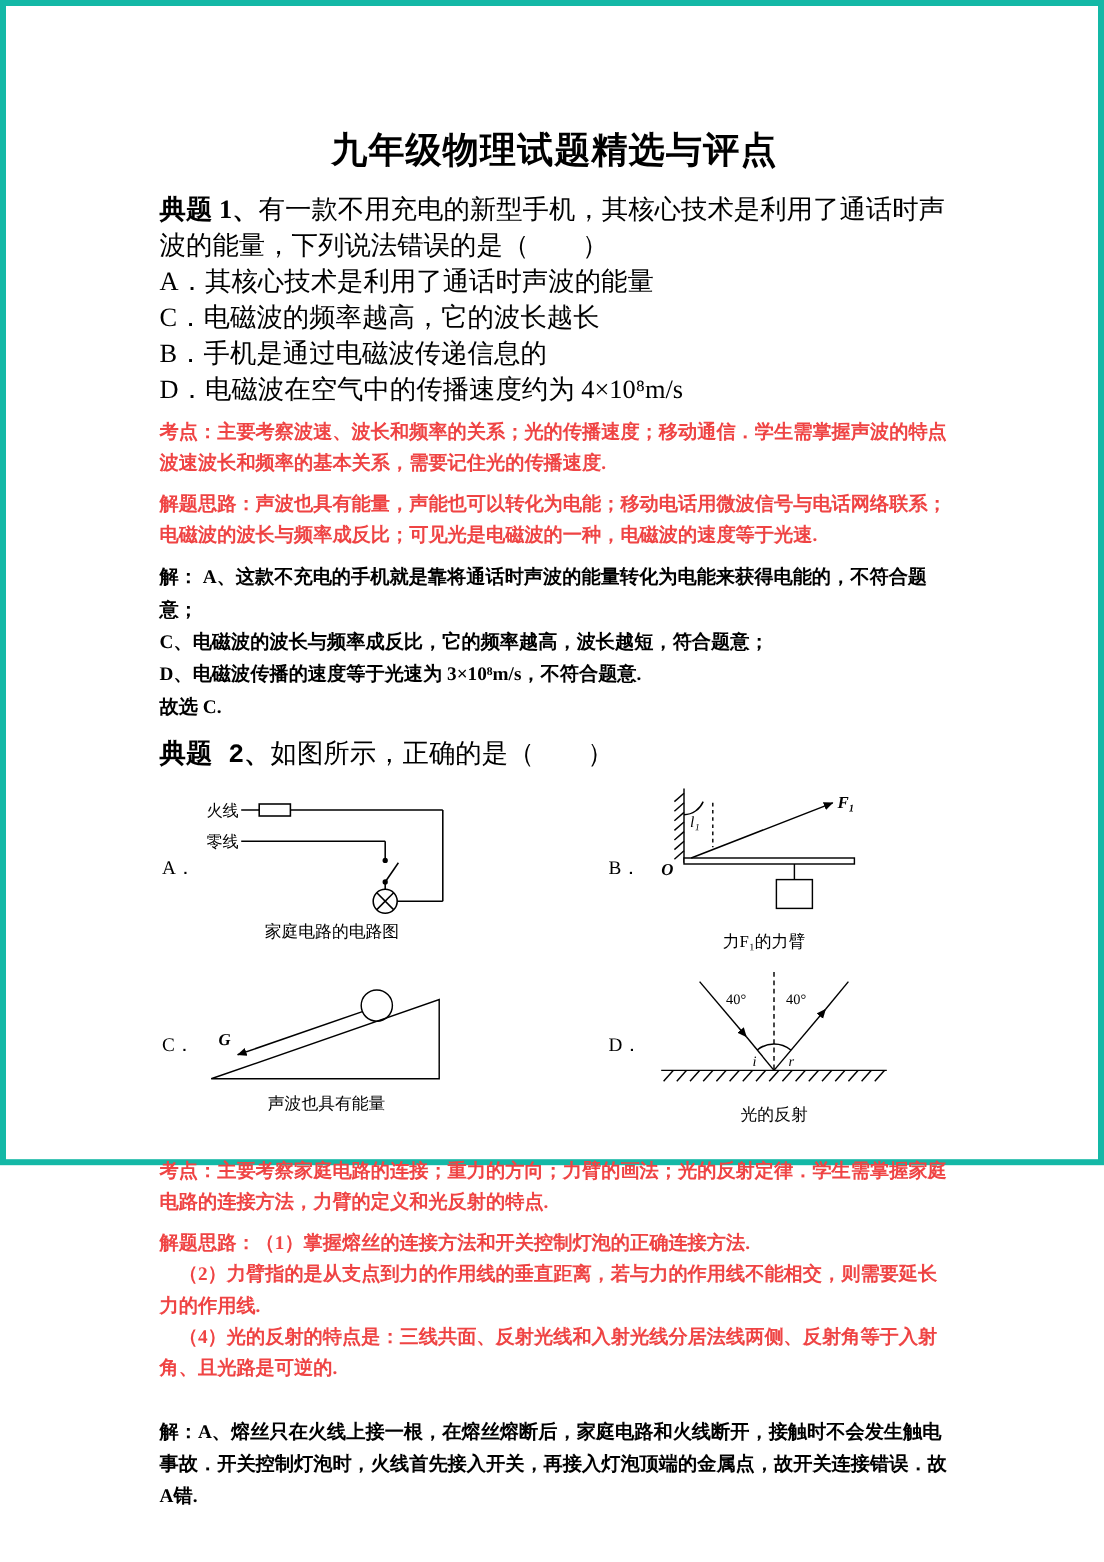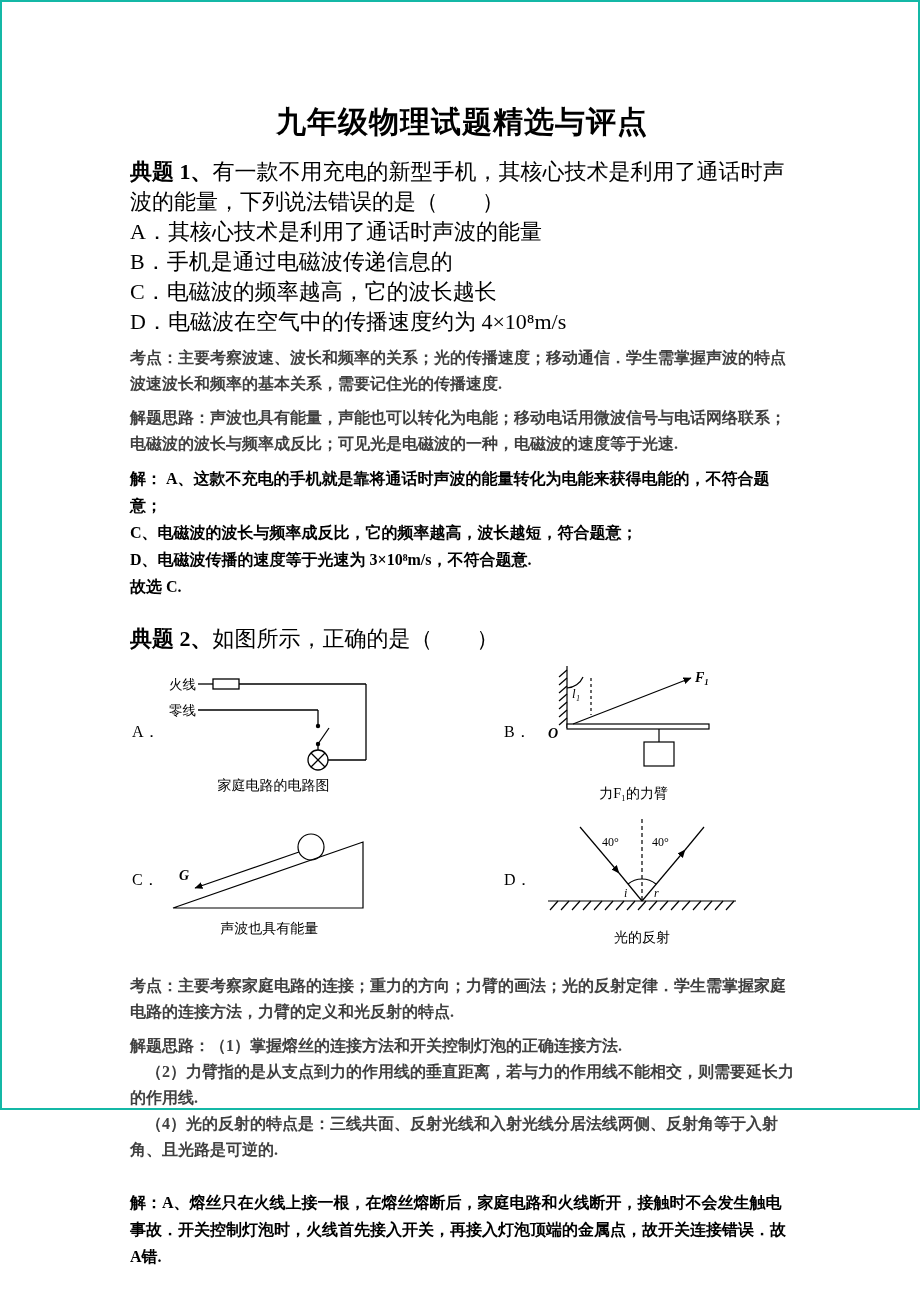--- a/index.html
+++ b/index.html
@@ -3,35 +3,35 @@
 <meta charset="utf-8">
 <style>
   * { margin:0; padding:0; box-sizing:border-box; }
   html,body { background:#ffffff; }
   body {
     width:920px; height:1302px; overflow:hidden;
     font-family:"Liberation Serif","DejaVu Serif",serif;
     color:#000;
   }
   .page {
-    width:920px; height:1110px;
-    border:2px solid #14b8a6;
+    width:920px; height:971px;
+    border:5px solid #14b8a6;
     padding:100px 124px 16px 128px;
     background:#fff;
   }
   .title {
     font-family:"DejaVu Sans","Liberation Sans",sans-serif;
     font-size:30px; font-weight:bold; text-align:center;
     letter-spacing:1px; margin-bottom:14px;
   }
   .body-text { font-size:22px; line-height:30px; }
   .stem-label { font-weight:bold; }
-  .red-text { color:#404040; font-weight:bold; font-size:16px; line-height:26px; }
+  .red-text { color:#ef4444; font-weight:bold; font-size:16px; line-height:26px; }
   .sol-line { font-weight:bold; font-size:16px; line-height:27px; }
-  .mt6 { margin-top:24px; } .mt8 { margin-top:8px; } .mt10 { margin-top:26px; }
+  .mt6 { margin-top:12px;font-family:Liberation Mono, monospace; } .mt8 { margin-top:8px; } .mt10 { margin-top:26px; }
   .figure-grid {
     display:grid; grid-template-columns:372px auto;
     row-gap:10px; margin:8px 0 4px 2px;
   }
   .fig { display:flex; align-items:center; gap:8px; }
   .fig-tag { font-size:16px; flex:0 0 auto; }
   .fig-inner { display:flex; flex-direction:column; align-items:center; }
   .fig-caption { font-size:14px; margin-top:1px; }
   svg { display:block; }
   svg text { font-family:"Liberation Serif","DejaVu Serif",serif; fill:#000; }
@@ -39,22 +39,22 @@
 </head>
 <body>
 
 <div class="page">
 
   <h1 class="title">九年级物理试题精选与评点</h1>
 
   <p class="body-text"><b class="stem-label">典题 1、</b><span>有一款不用充电的新型手机，其核心技术是利用了通话时声波的能量，下列说法错误的是（　　）</span></p>
 
   <p class="body-text">A．其核心技术是利用了通话时声波的能量</p>
+  <p class="body-text">C．电磁波的频率越高，它的波长越长</p>
   <p class="body-text">B．手机是通过电磁波传递信息的</p>
-  <p class="body-text">C．电磁波的频率越高，它的波长越长</p>
   <p class="body-text">D．电磁波在空气中的传播速度约为 4×10⁸m/s</p>
 
   <p class="red-text mt8">考点：主要考察波速、波长和频率的关系；光的传播速度；移动通信．学生需掌握声波的特点波速波长和频率的基本关系，需要记住光的传播速度.</p>
   <p class="red-text mt8">解题思路：声波也具有能量，声能也可以转化为电能；移动电话用微波信号与电话网络联系；电磁波的波长与频率成反比；可见光是电磁波的一种，电磁波的速度等于光速.</p>
 
   <div class="mt8">
     <p class="sol-line">解： A、这款不充电的手机就是靠将通话时声波的能量转化为电能来获得电能的，不符合题意；</p>
     <p class="sol-line">C、电磁波的波长与频率成反比，它的频率越高，波长越短，符合题意；</p>
     <p class="sol-line">D、电磁波传播的速度等于光速为 3×10⁸m/s，不符合题意.</p>
     <p class="sol-line">故选 C.</p>

